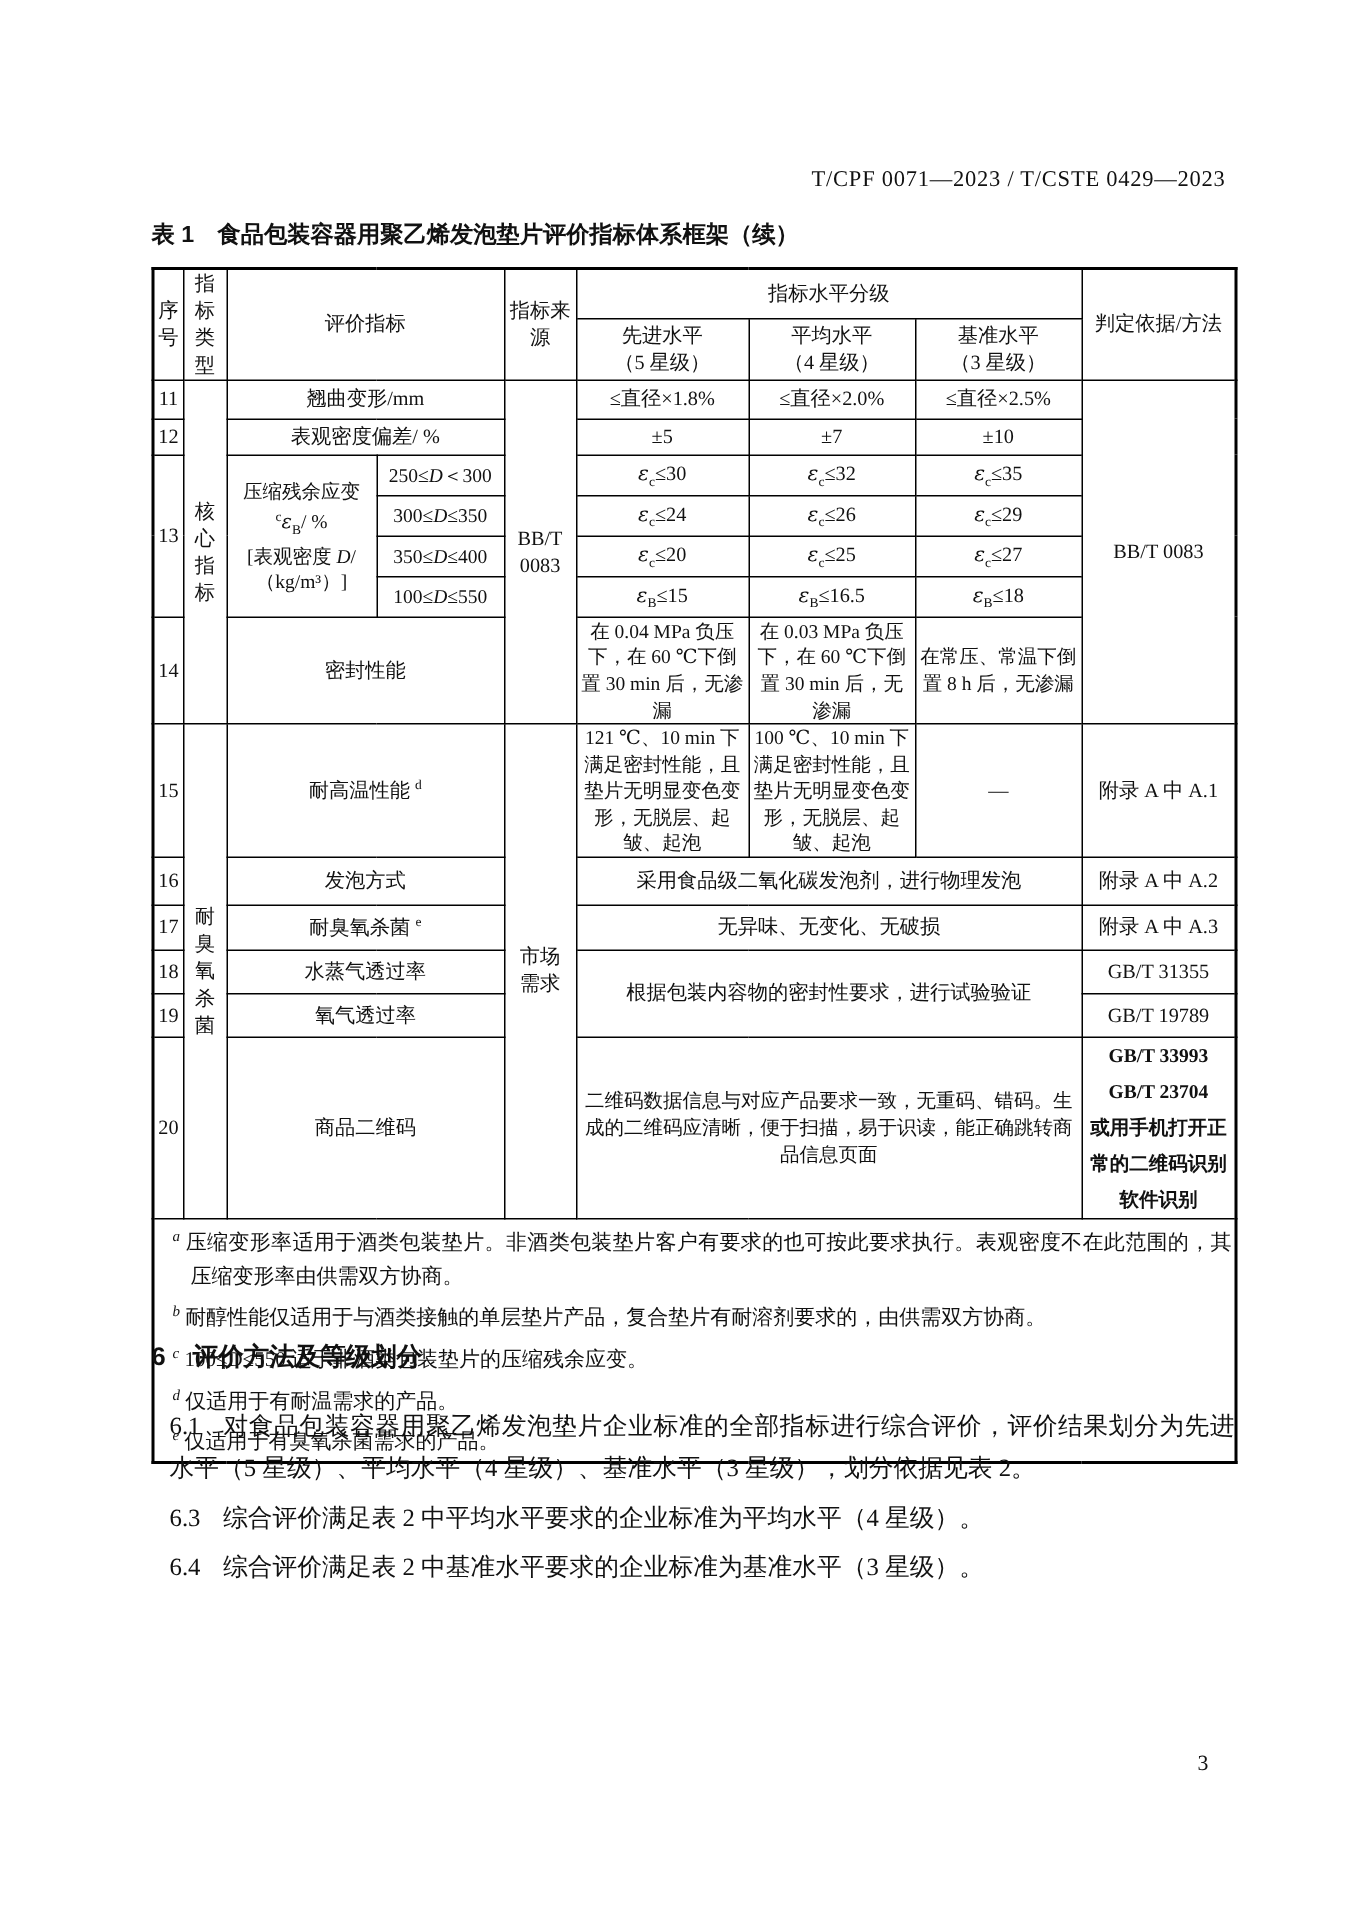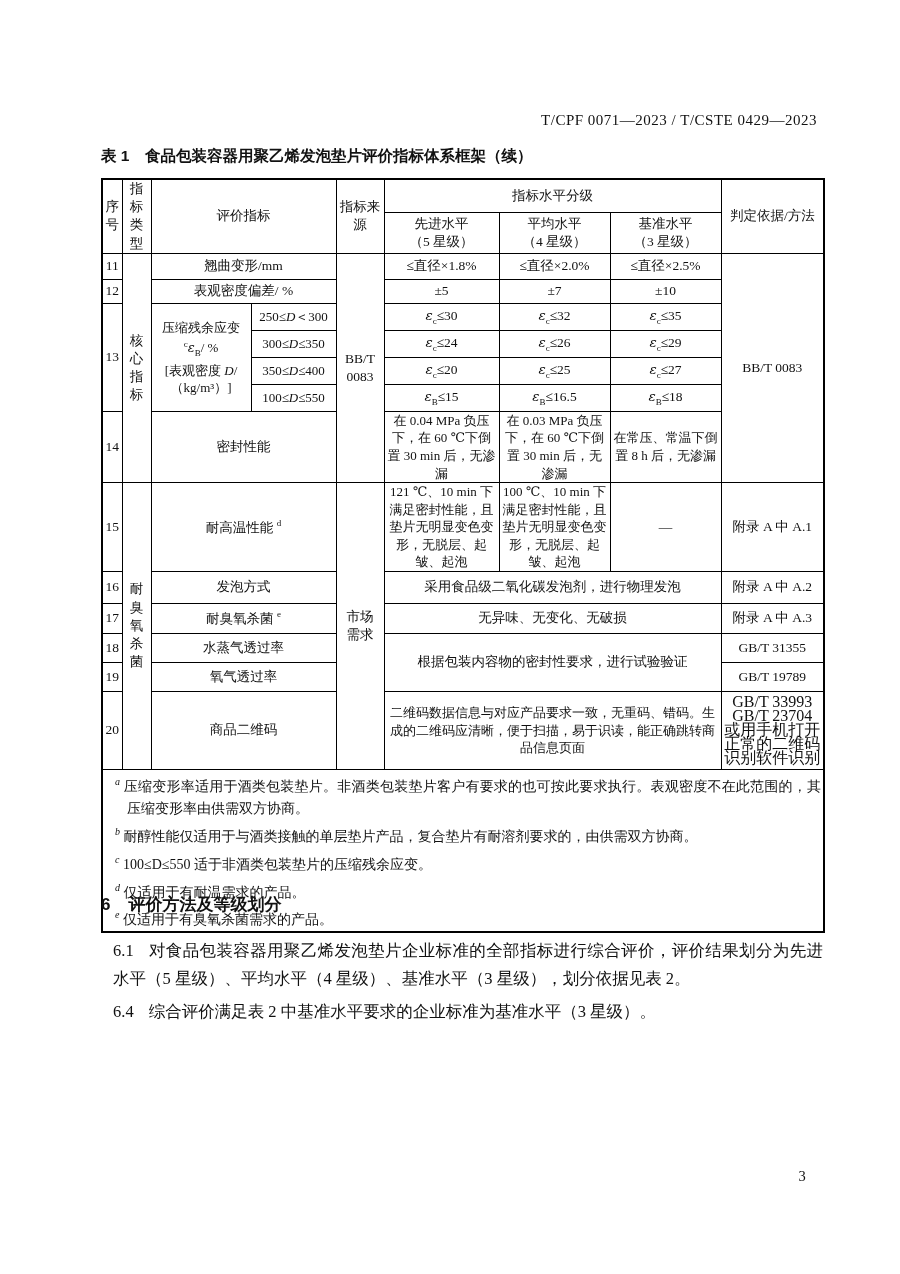--- a/index.html
+++ b/index.html
@@ -184,38 +184,39 @@
     <tr class="r19">
       <td>19</td>
       <td colspan="2">氧气透过率</td>
       <td>GB/T 19789</td>
     </tr>
 
     <tr class="r20">
       <td>20</td>
       <td colspan="2">商品二维码</td>
       <td colspan="3" class="left">二维码数据信息与对应产品要求一致，无重码、错码。生成的二维码应清晰，便于扫描，易于识读，能正确跳转商品信息页面</td>
-      <td class="prelines" style="font-size:16px;line-height:14px;">GB/T 33993
+      <td class="prelines" style="font-size:13px;line-height:24px;font-weight:bold;">GB/T 33993
 GB/T 23704
 或用手机打开正常的二维码识别软件识别</td>
     </tr>
 
     <tr>
       <td colspan="9" class="notes-cell">
         <div class="note"><sup>a</sup> <span>压缩变形率适用于酒类包装垫片。非酒类包装垫片客户有要求的也可按此要求执行。表观密度不在此范围的，其压缩变形率由供需双方协商。</span></div>
         <div class="note"><sup>b</sup> <span>耐醇性能仅适用于与酒类接触的单层垫片产品，复合垫片有耐溶剂要求的，由供需双方协商。</span></div>
         <div class="note"><sup>c</sup> <span>100≤D≤550 适于非酒类包装垫片的压缩残余应变。</span></div>
         <div class="note"><sup>d</sup> <span>仅适用于有耐温需求的产品。</span></div>
         <div class="note"><sup>e</sup> <span>仅适用于有臭氧杀菌需求的产品。</span></div>
       </td>
     </tr>
   </tbody>
     </table>
 
   <div class="section">
     <h2 class="sec-heading"><span class="hnum">6</span><span>评价方法及等级划分</span></h2>
     <p><span class="pnum">6.1</span><span>对食品包装容器用聚乙烯发泡垫片企业标准的全部指标进行综合评价，评价结果划分为先进水平（5 星级）、平均水平（4 星级）、基准水平（3 星级），划分依据见表 2。</span></p>
+    <p><span class="pnum">6.3</span><span>综合评价满足表 2 中平均水平要求的企业标准为平均水平（4 星级）。</span></p>
     <p><span class="pnum">6.4</span><span>综合评价满足表 2 中基准水平要求的企业标准为基准水平（3 星级）。</span></p>
   </div>
 
   <div class="page-number">3</div>
 
 </div>
 
 </body></html>

